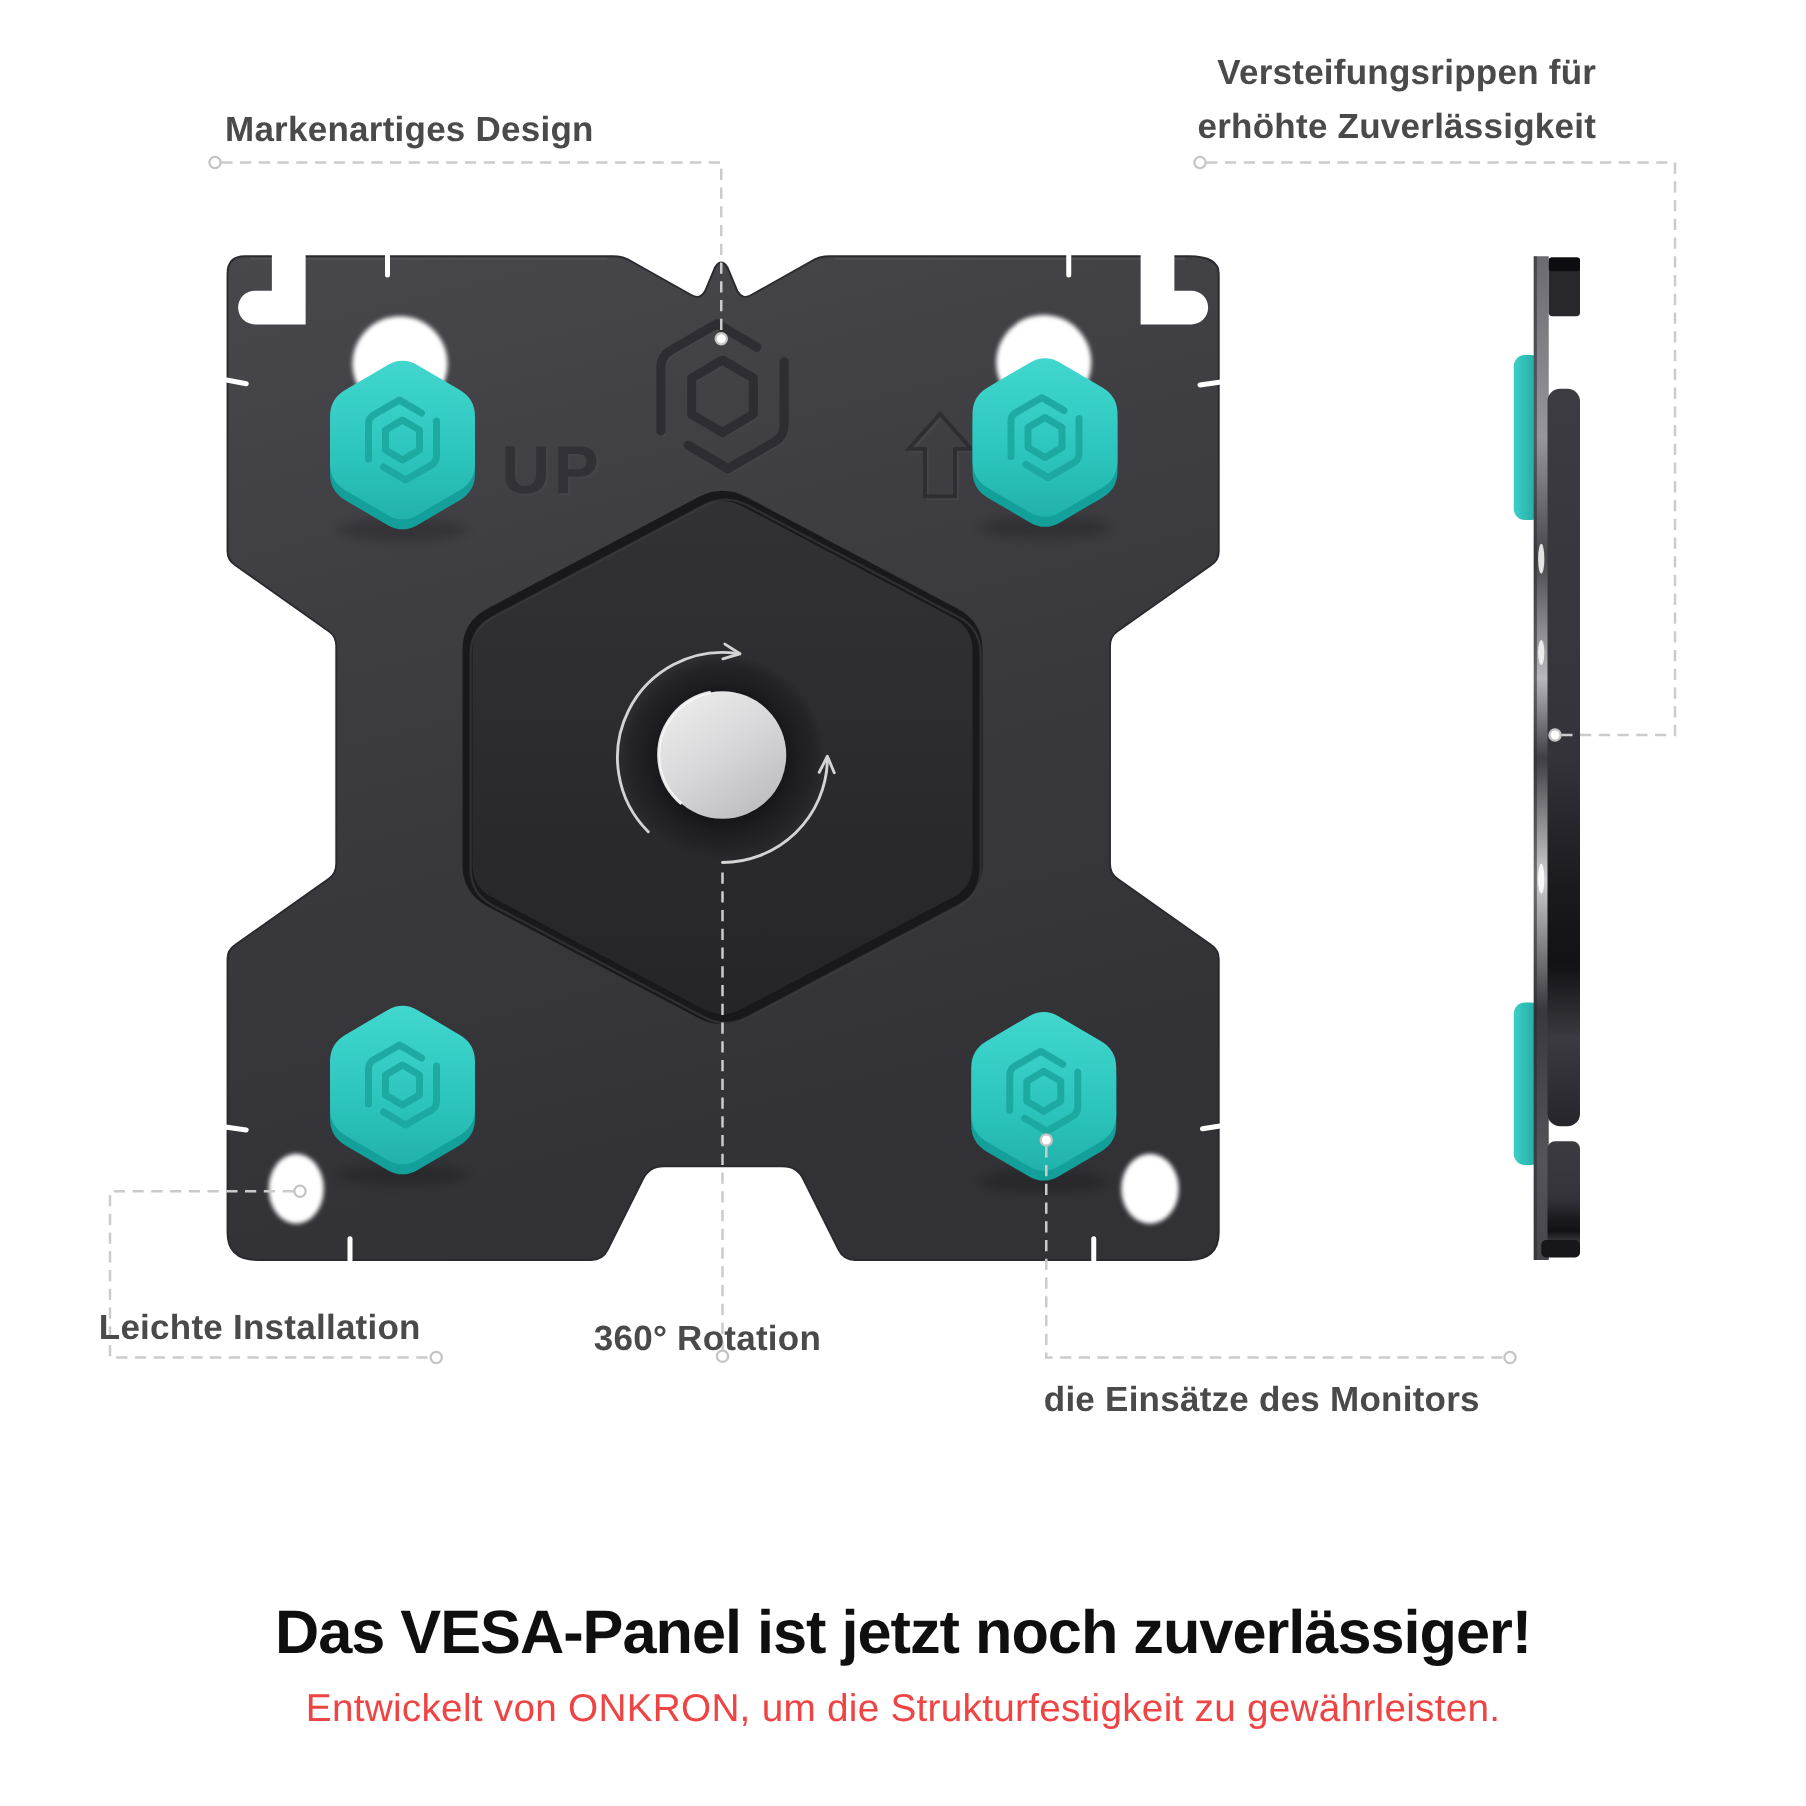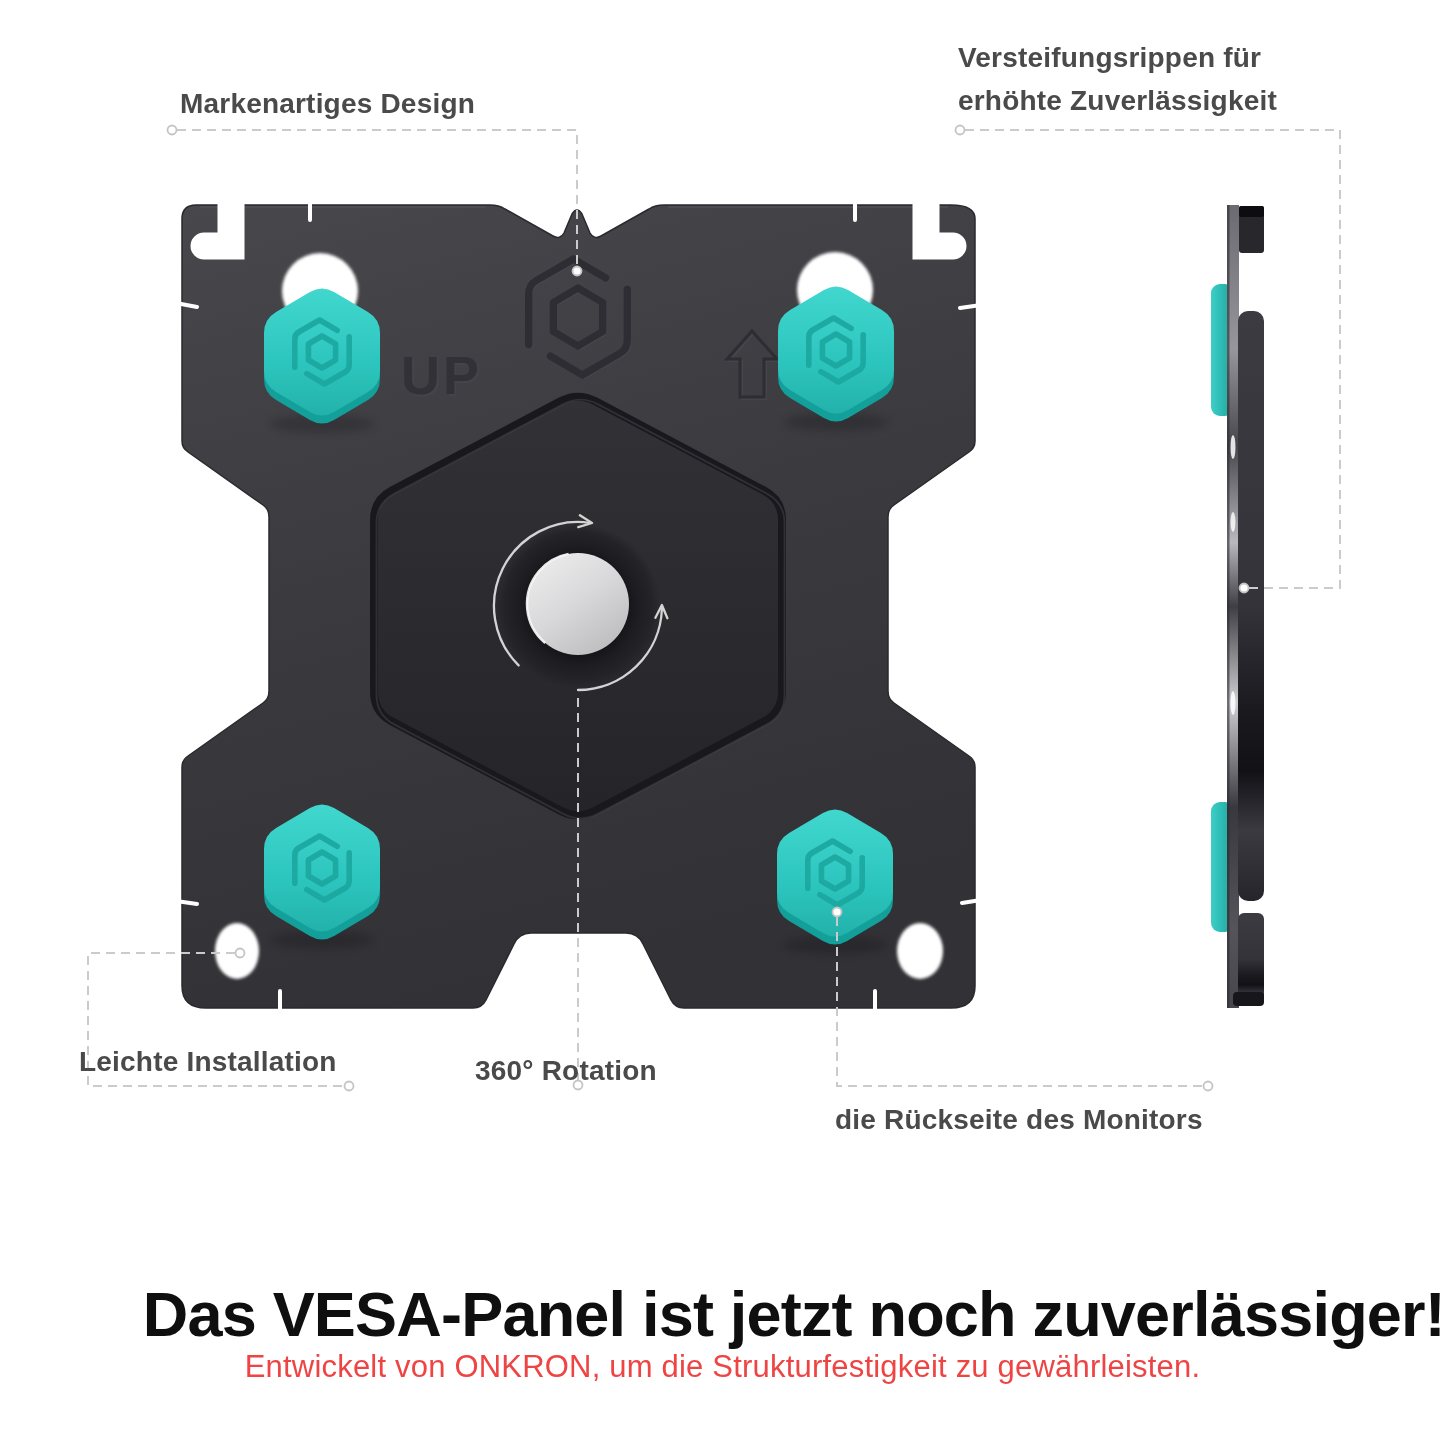--- a/index.html
+++ b/index.html
@@ -6,22 +6,22 @@
   .canvas{
     position:relative;width:1445px;height:1445px;background:#ffffff;overflow:hidden;
     font-family:"Liberation Sans", sans-serif;
   }
   .canvas svg{position:absolute;left:0;top:0;}
   .label{
     position:absolute;color:#4a4a4a;font-weight:700;font-size:28px;line-height:43px;
     letter-spacing:0.2px;white-space:nowrap;
   }
   .heading{
-    position:absolute;left:0;right:0;top:1278px;text-align:right;
-    font-size:63px;font-weight:700;color:#0f0f0f;letter-spacing:-0.8px;white-space:nowrap;
+    position:absolute;left:0;right:0;top:1278px;text-align:center;
+    font-size:49px;font-weight:700;color:#0f0f0f;letter-spacing:-0.8px;white-space:nowrap;
   }
   .subheading{
     position:absolute;left:0;right:0;top:1349px;text-align:center;
     font-size:31px;font-weight:400;color:#ef4444;letter-spacing:0.2px;white-space:nowrap;
   }
 </style>
 </head>
 <body>
 
 <div class="canvas">
@@ -212,29 +212,29 @@
     <circle cx="240" cy="953" r="4.5"></circle>
     <circle cx="349" cy="1086" r="4.5"></circle>
     <circle cx="578" cy="1085" r="4.5"></circle>
     <circle cx="837" cy="912" r="4.5"></circle>
     <circle cx="1208" cy="1086" r="4.5"></circle>
   </g>
 </svg>
 
   <div class="label" style="left:180px;top:82px;">Markenartiges Design</div>
 
-  <div class="label" style="left:958px;top:36px;">
+  <div class="label" style="left:958px;top:36px;text-align:right;">
     <div>Versteifungsrippen für</div>
     <div>erhöhte Zuverlässigkeit</div>
   </div>
 
   <div class="label" style="left:79px;top:1040px;">Leichte Installation</div>
 
   <div class="label" style="left:475px;top:1049px;">360° Rotation</div>
 
   <div class="label" style="left:835px;top:1098px;">
-    <div>die Rückseite des Monitors</div>
+    <div>die Einsätze des Monitors</div>
   </div>
 
   <div class="heading">Das VESA-Panel ist jetzt noch zuverlässiger!</div>
   <div class="subheading">Entwickelt von ONKRON, um die Strukturfestigkeit zu gewährleisten.</div>
 
 </div>
 
 </body></html>

